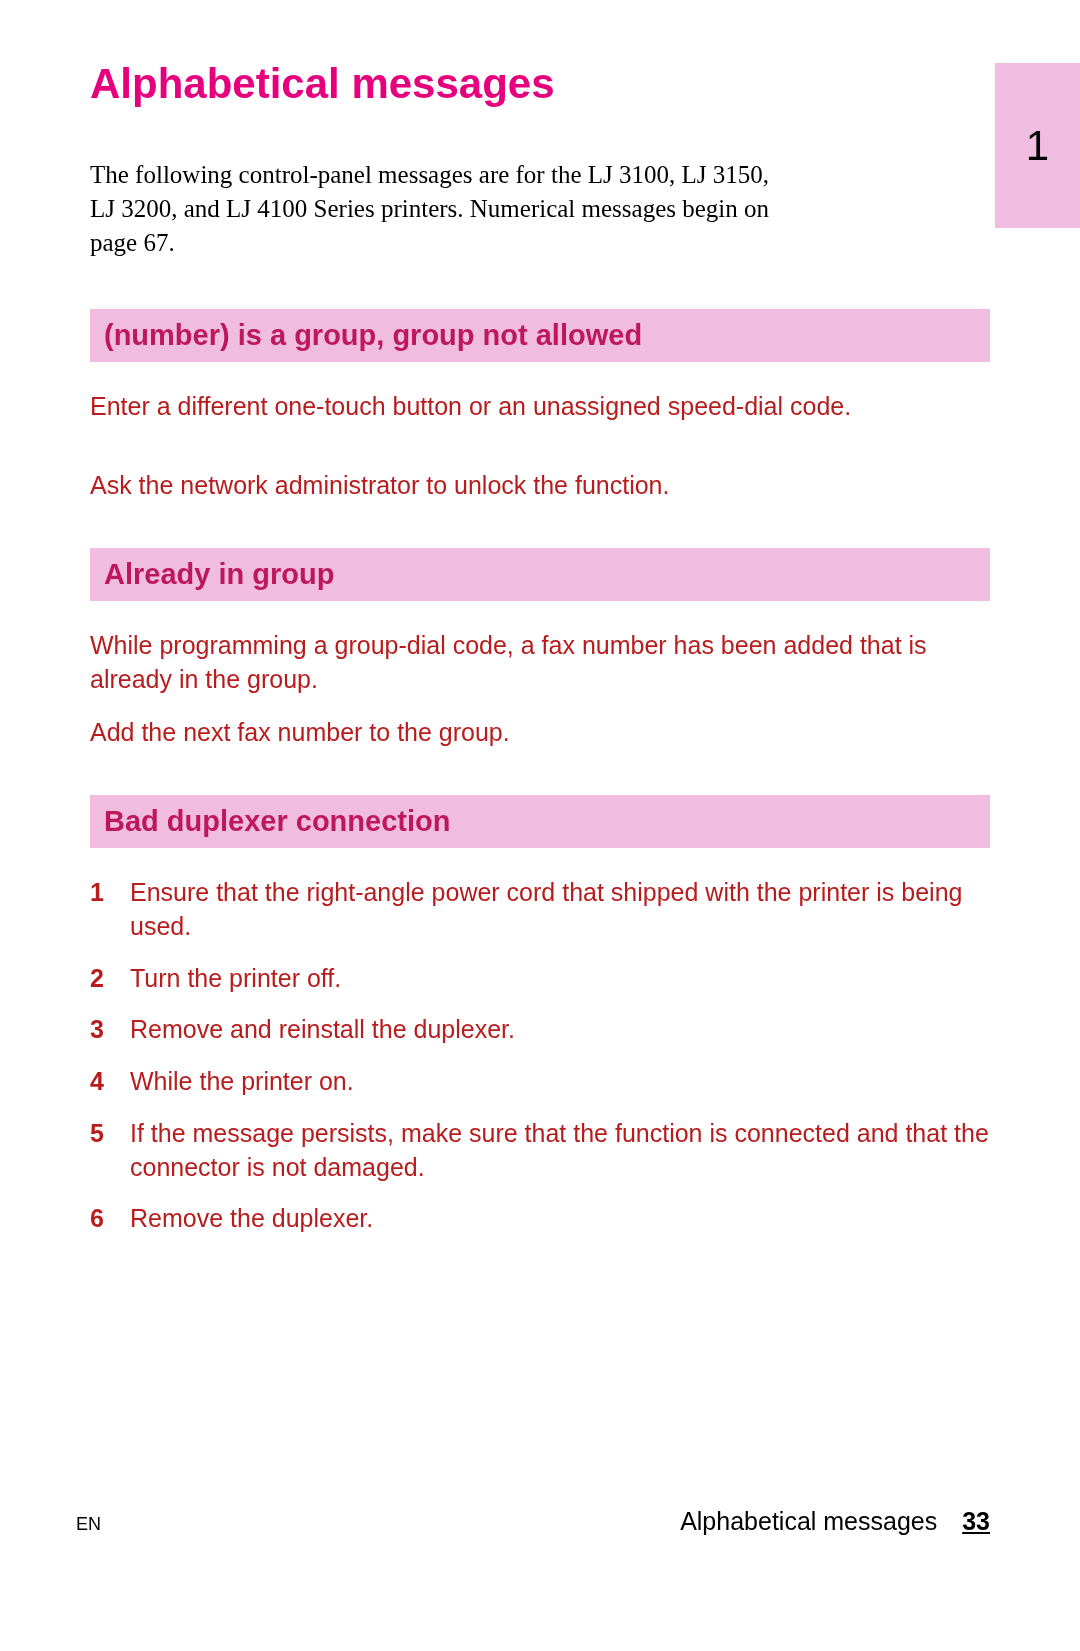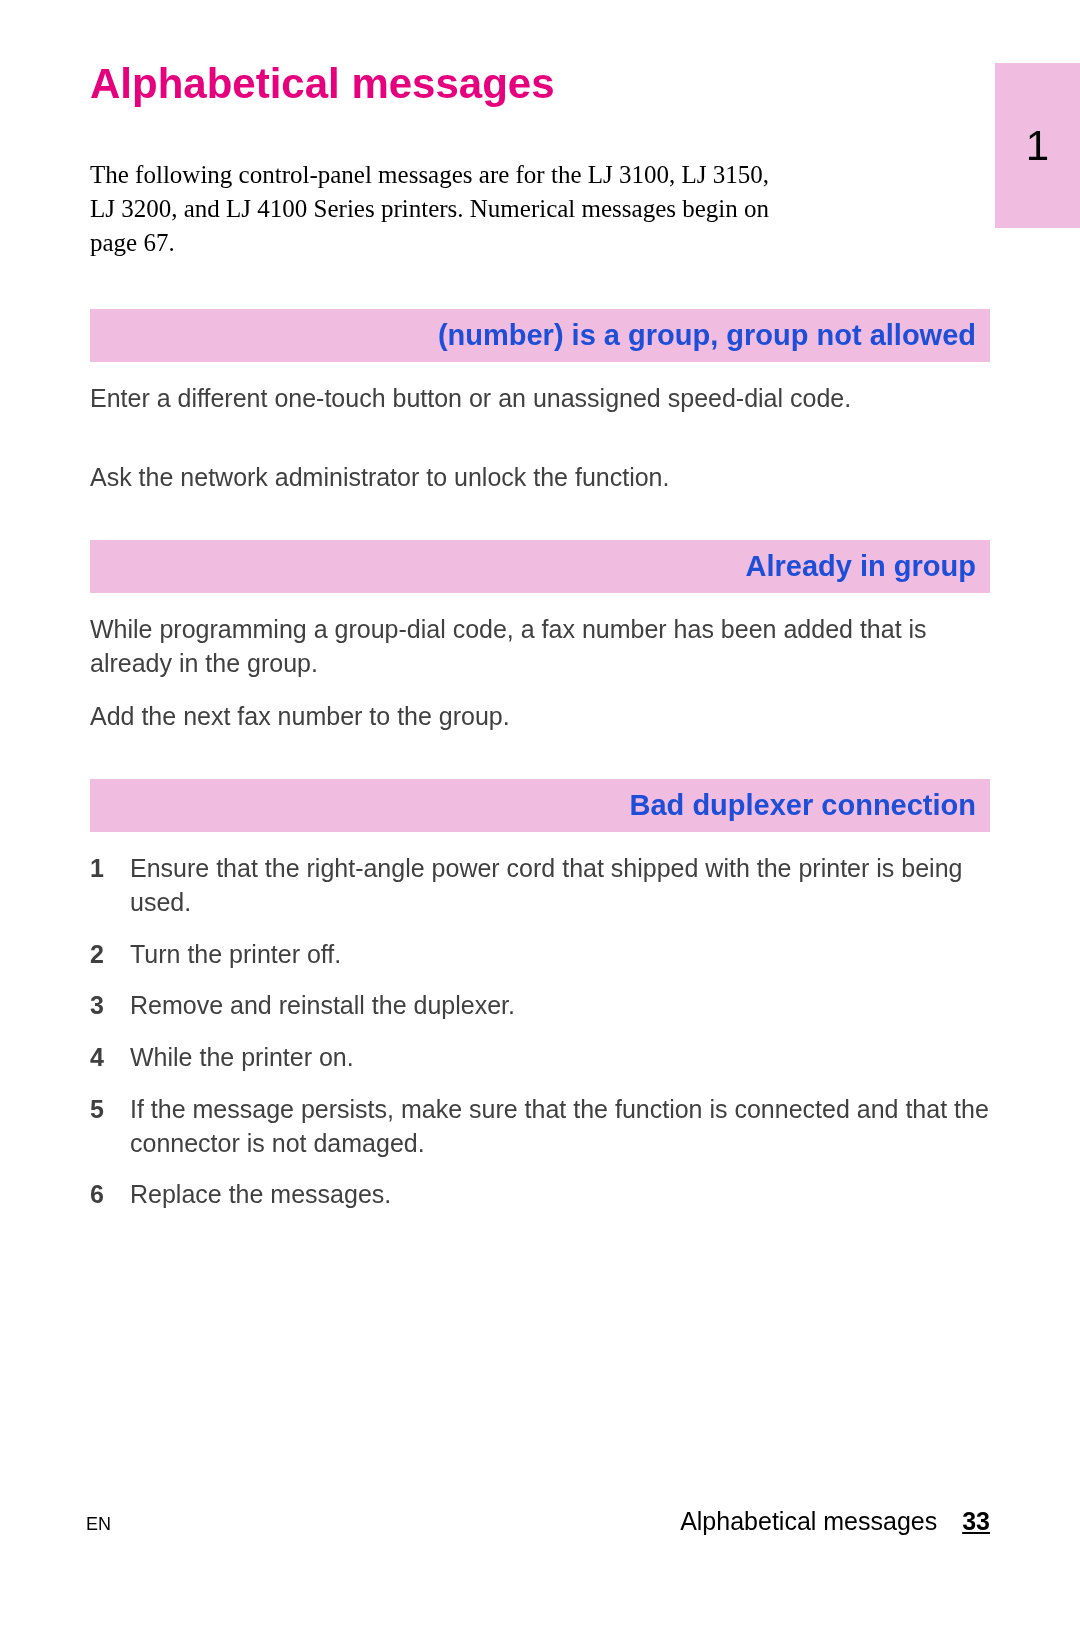--- a/index.html
+++ b/index.html
@@ -48,27 +48,26 @@
       line-height: 1.35;
       margin-bottom: 50px;
       max-width: 710px;
       font-family: Liberation Serif, serif;
     }
     .section-header {
       background: #f0bce0;
       padding: 10px 14px;
       font-size: 29px;
       font-weight: bold;
-      color: #1d4ed8;
-      margin-bottom: 20px;
-      text-align: right;
+      color: #be185d;
+      margin-bottom: 28px;
     }
     .section-body {
       font-size: 25px;
-      color: #404040;
+      color: #b91c1c;
       line-height: 1.35;
       margin-bottom: 45px;
     }
     .section-body p {
       margin-bottom: 20px;
     }
     .ordered-list {
       list-style: none;
       counter-reset: item;
     }
@@ -82,21 +81,21 @@
     .ordered-list li::before {
       content: counter(item);
       position: absolute;
       left: 0;
       font-weight: bold;
       font-size: 25px;
     }
     .footer {
       position: absolute;
       bottom: 115px;
-      left: 86px;
+      left: 76px;
       right: 90px;
       display: flex;
       justify-content: space-between;
       align-items: baseline;
       font-size: 23px;
       color: #000000;
     }
     .footer-left {
       font-size: 18px;
     }
@@ -144,21 +143,21 @@
 
   <div>
     <div class="section-header">Bad duplexer connection</div>
     <div class="section-body">
       <ol class="ordered-list">
         <li>Ensure that the right-angle power cord that shipped with the printer is being used.</li>
         <li>Turn the printer off.</li>
         <li>Remove and reinstall the duplexer.</li>
         <li>While the printer on.</li>
         <li>If the message persists, make sure that the function is connected and that the connector is not damaged.</li>
-        <li>Replace the messages.</li>
+        <li>Remove the duplexer.</li>
       </ol>
     </div>
   </div>
 
   <div class="footer">
     <span class="footer-left">EN</span>
     <span class="footer-right">
       <span>Alphabetical messages</span>
       <span class="footer-page">33</span>
     </span>

